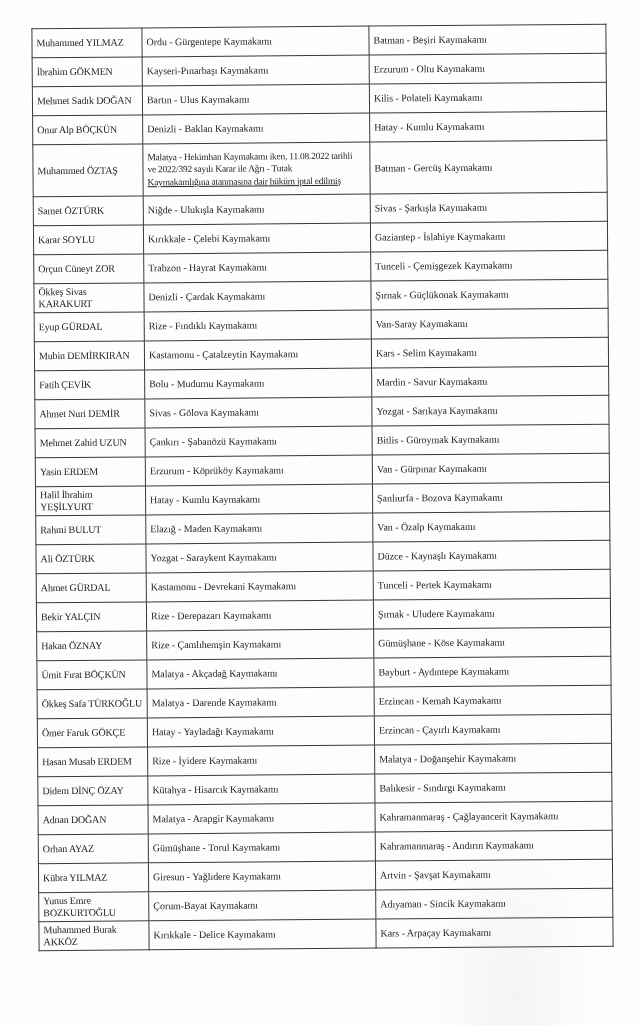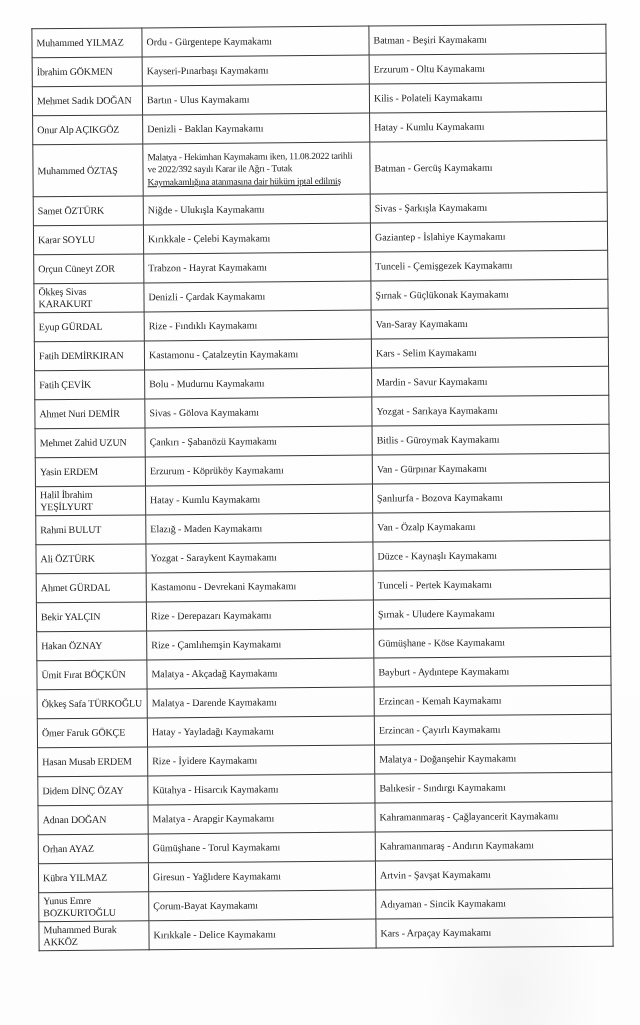--- a/index.html
+++ b/index.html
@@ -77,21 +77,21 @@
           <td class="c-name">İbrahim GÖKMEN</td>
           <td class="c-from">Kayseri-Pınarbaşı Kaymakamı</td>
           <td class="c-to">Erzurum - Oltu Kaymakamı</td>
         </tr>
         <tr>
           <td class="c-name">Mehmet Sadık DOĞAN</td>
           <td class="c-from">Bartın - Ulus Kaymakamı</td>
           <td class="c-to">Kilis - Polateli Kaymakamı</td>
         </tr>
         <tr>
-          <td class="c-name">Onur Alp AÇIKGÖZ</td>
+          <td class="c-name">Onur Alp BÖÇKÜN</td>
           <td class="c-from">Denizli - Baklan Kaymakamı</td>
           <td class="c-to">Hatay - Kumlu Kaymakamı</td>
         </tr>
         <tr class="tall-row">
           <td class="c-name">Muhammed ÖZTAŞ</td>
           <td class="c-from note">
             <div>Malatya - Hekimhan Kaymakamı iken, 11.08.2022 tarihli</div>
             <div>ve 2022/392 sayılı Karar ile Ağrı - Tutak</div>
             <div class="underline">Kaymakamlığına atanmasına dair hüküm iptal edilmiş</div>
           </td>
@@ -116,21 +116,21 @@
           <td class="c-name">Ökkeş Sivas KARAKURT</td>
           <td class="c-from">Denizli - Çardak Kaymakamı</td>
           <td class="c-to">Şırnak - Güçlükonak Kaymakamı</td>
         </tr>
         <tr>
           <td class="c-name">Eyup GÜRDAL</td>
           <td class="c-from">Rize - Fındıklı Kaymakamı</td>
           <td class="c-to">Van-Saray Kaymakamı</td>
         </tr>
         <tr>
-          <td class="c-name">Fatih DEMİRKIRAN</td>
+          <td class="c-name">Mubin DEMİRKIRAN</td>
           <td class="c-from">Kastamonu - Çatalzeytin Kaymakamı</td>
           <td class="c-to">Kars - Selim Kaymakamı</td>
         </tr>
         <tr>
           <td class="c-name">Fatih ÇEVİK</td>
           <td class="c-from">Bolu - Mudurnu Kaymakamı</td>
           <td class="c-to">Mardin - Savur Kaymakamı</td>
         </tr>
         <tr>
           <td class="c-name">Ahmet Nuri DEMİR</td>

